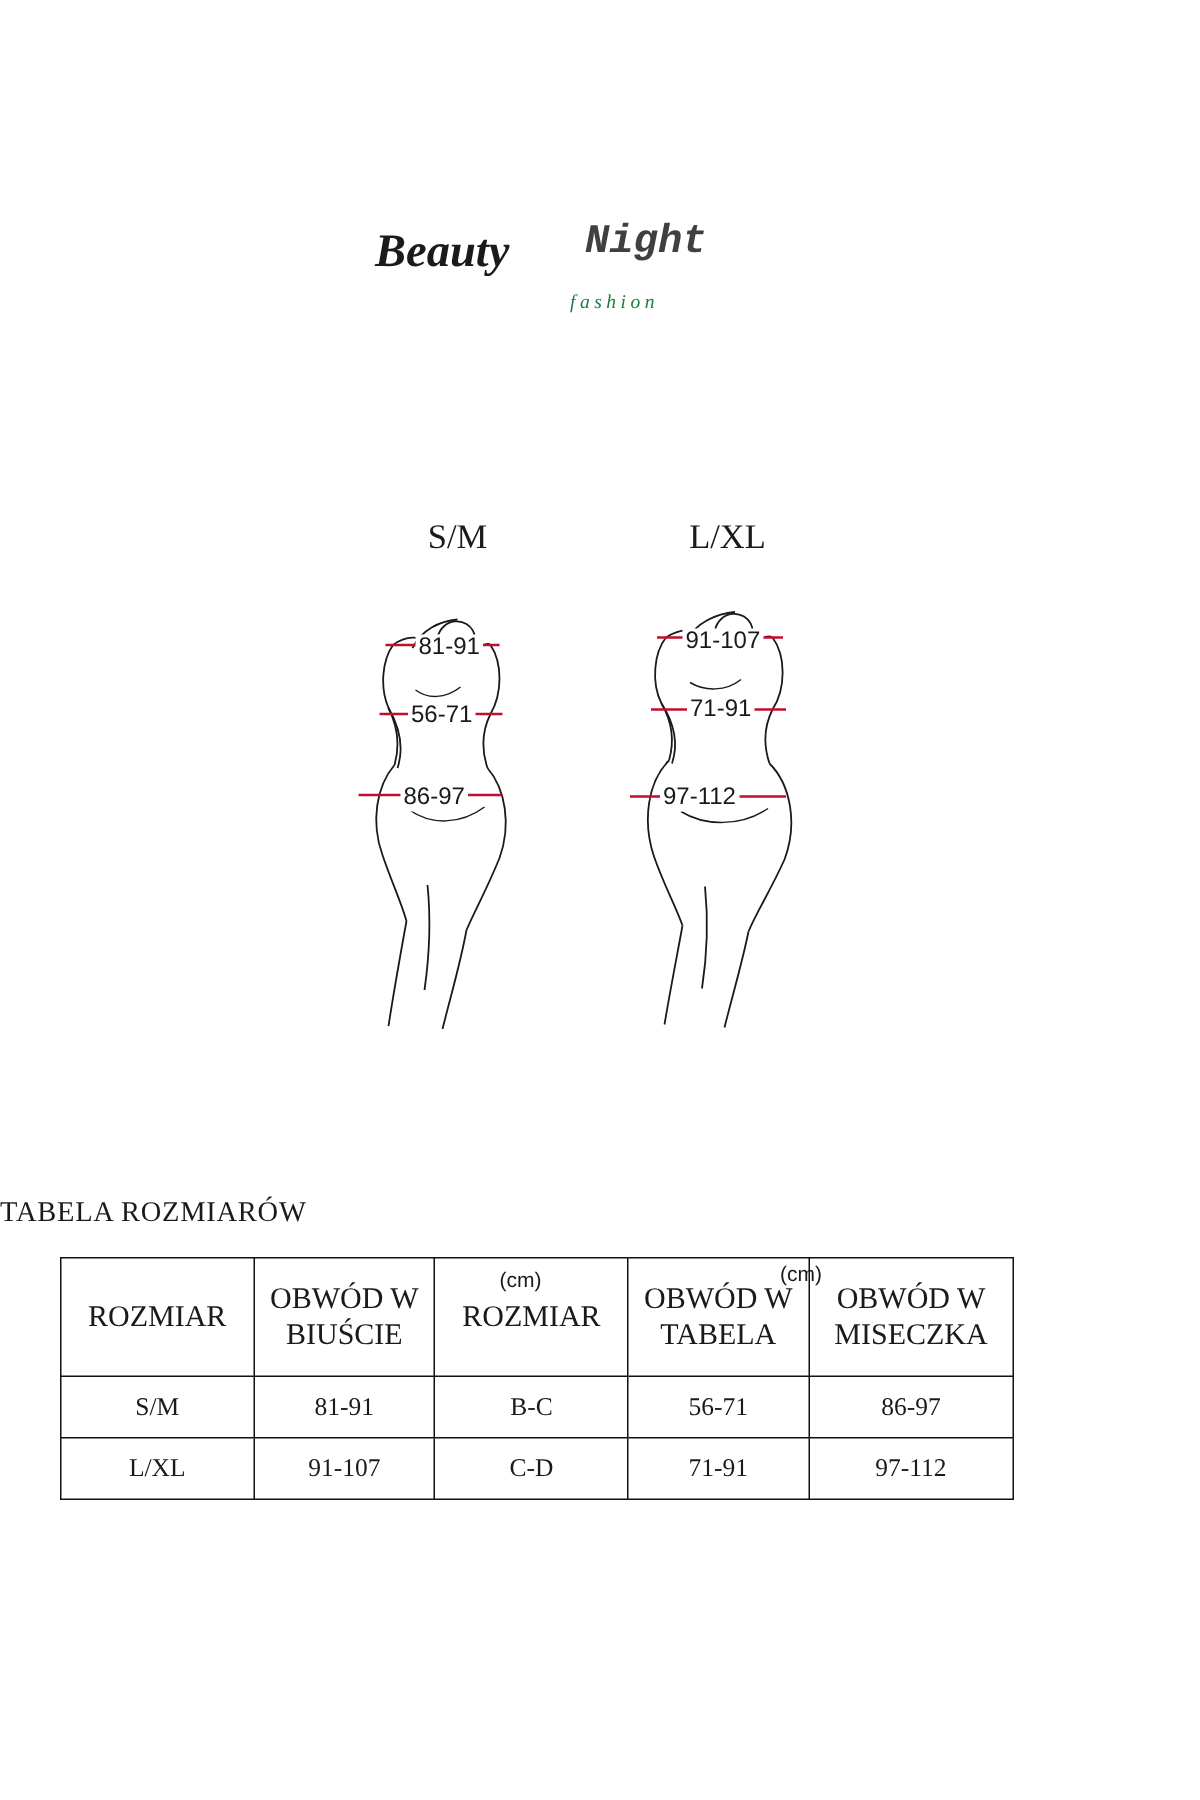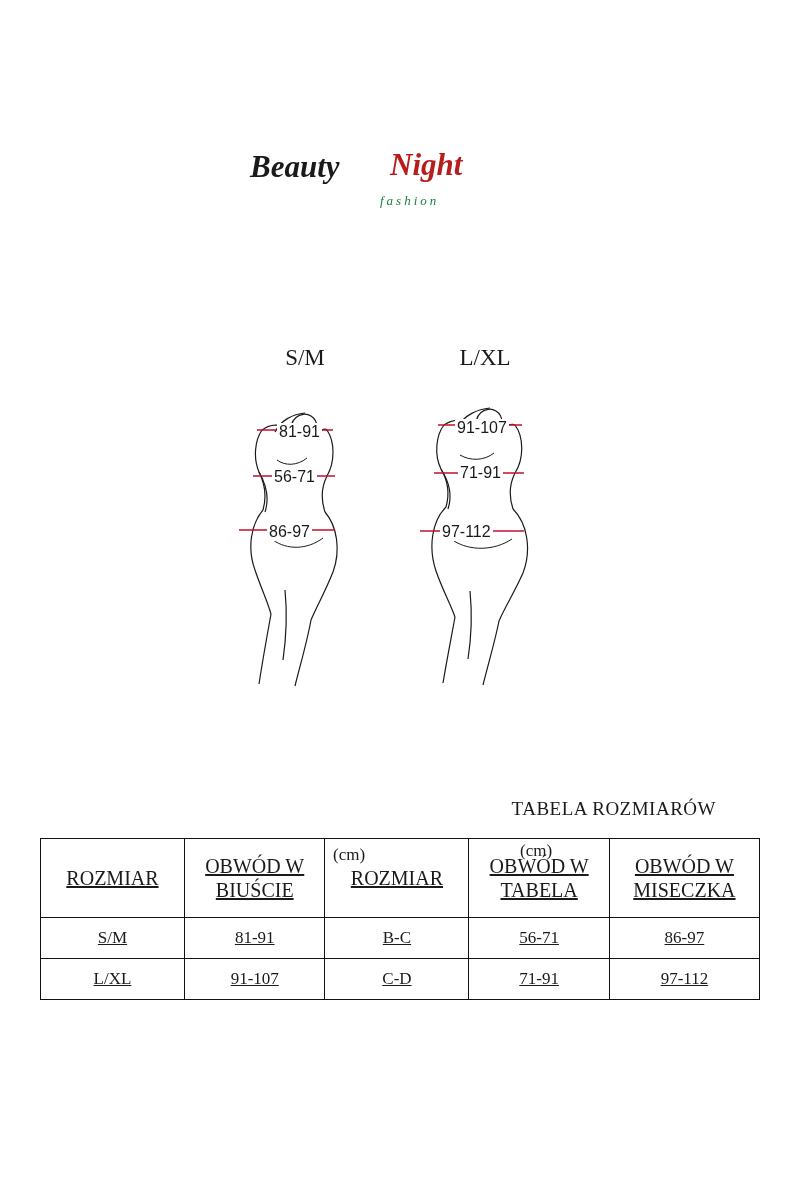--- a/index.html
+++ b/index.html
@@ -51,25 +51,25 @@
     font-family: "Liberation Serif", serif;
     font-style: italic;
     font-weight: bold;
     font-size: 31px;
     color: #1a1a1a;
   }
   .logo-night {
     position: absolute;
     left: 140px;
     top: 32px;
-    font-family: Liberation Serif, serif;
+    font-family: Liberation Mono, monospace;
     font-style: italic;
     font-weight: bold;
-    font-size: 31px;
-    color: #b91c1c;
+    font-size: 27px;
+    color: #404040;
   }
   .logo-fashion {
     position: absolute;
     left: 130px;
     top: 78px;
     font-family: "Liberation Serif", serif;
     font-style: italic;
     font-size: 13px;
     letter-spacing: 3px;
     color: #15803d;
@@ -89,22 +89,22 @@
     font-size: 23px;
     color: #1a1a1a;
     text-align: center;
     width: 120px;
   }
   .fig-label.sm { left: 245px; top: 0px; }
   .fig-label.lxl { left: 425px; top: 0px; }
 
   .cm {
     position: absolute;
-    font-family: Liberation Serif, serif;
-    font-size: 17px;
+    font-family: Liberation Sans, sans-serif;
+    font-size: 14px;
     color: #1a1a1a;
   }
   .cm.sm { left: 333px; top: 500px; }
   .cm.lxl { left: 520px; top: 496px; }
 
   .meas {
     position: absolute;
     font-family: "Liberation Sans", sans-serif;
     font-size: 16px;
     color: #1a1a1a;
@@ -112,33 +112,32 @@
     padding: 0 2px;
     white-space: nowrap;
   }
 
   
   .table-title {
     position: absolute;
     left: 0;
     top: 798px;
     width: 716px;
-    text-align: right;
+    text-align: left;
     font-family: "Liberation Serif", serif;
     font-size: 19px;
     letter-spacing: 0.5px;
   }
   table.size-table {
     position: absolute;
     left: 40px;
     top: 838px;
-    width: 720px;
+    width: 636px;
     border-collapse: collapse;
     font-family: "Liberation Serif", serif;
-    text-decoration: underline;
   }
   table.size-table th,
   table.size-table td {
     border: 1px solid #111111;
     text-align: center;
     vertical-align: middle;
   }
   table.size-table th {
     font-weight: normal;
     font-size: 20px;

